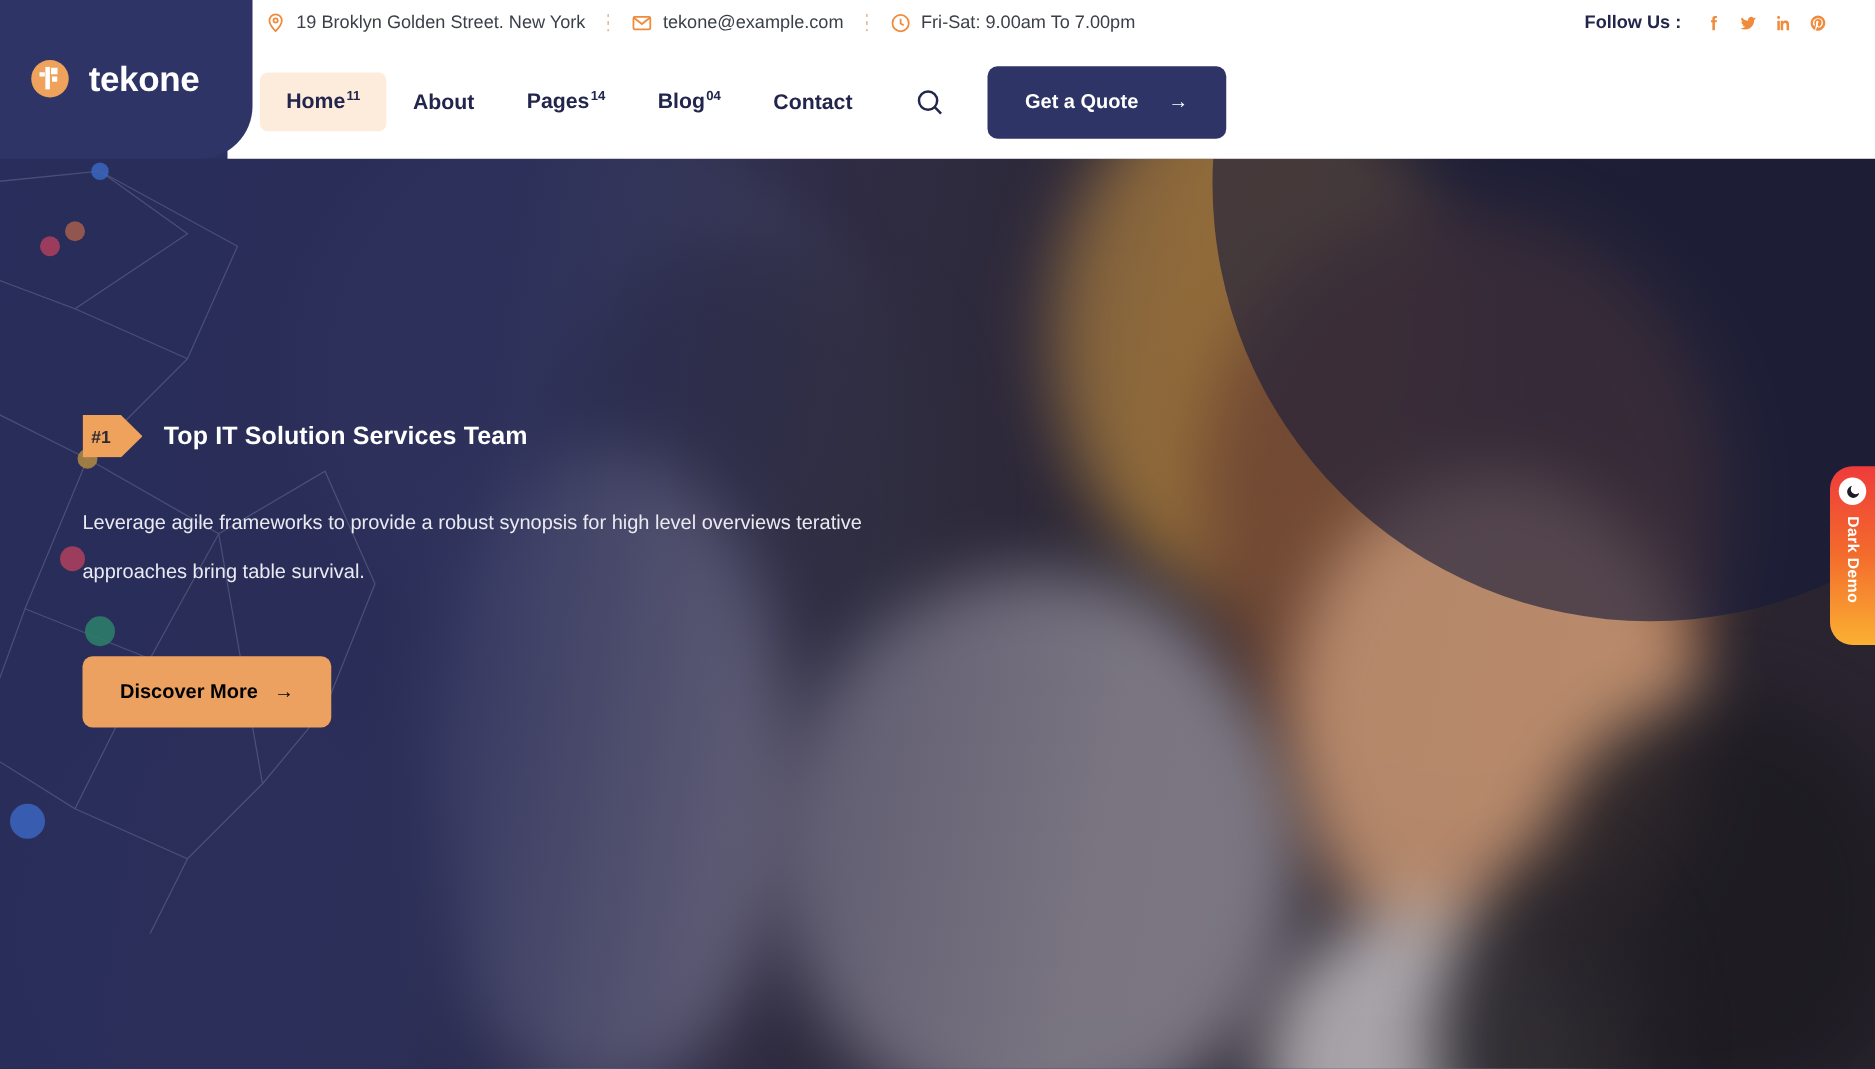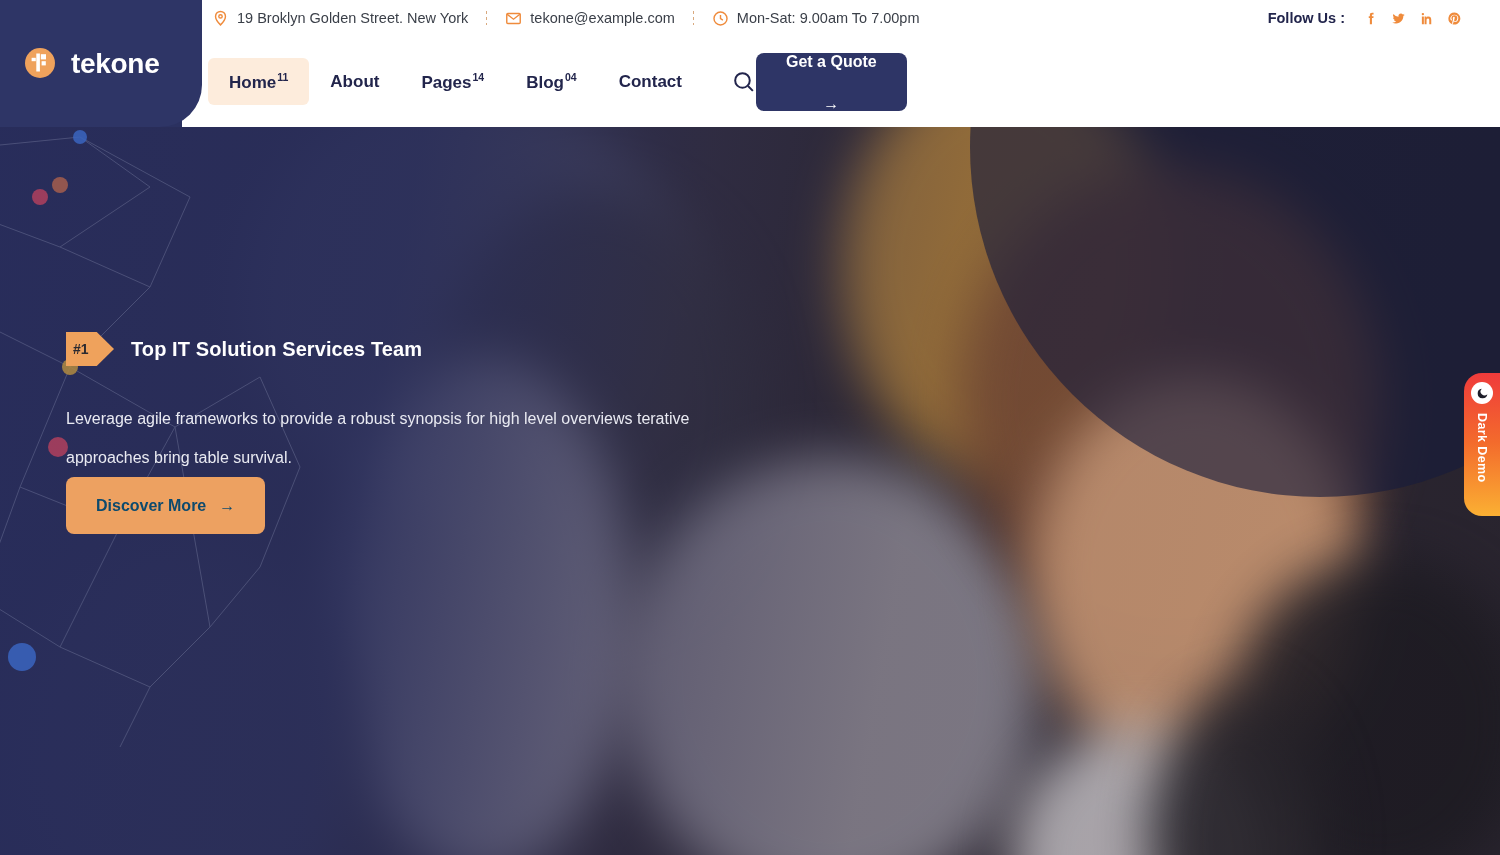--- a/index.html
+++ b/index.html
@@ -45,23 +45,23 @@
   }
   .nav-items{ display:flex; align-items:center; margin-left:26px; }
   .nav-item{
     position:relative; color:#22254c; font-size:17px; font-weight:bold;
     padding:13px 21px; border-radius:6px; cursor:pointer; white-space:nowrap;
   }
   .nav-item.active{ background:#fdecdc; }
   .nav-sup{ font-size:10.5px; vertical-align:super; font-weight:bold; margin-left:1px; }
   .search-btn{ margin-left:28px; cursor:pointer; display:flex; }
   .quote-btn{
-    background:#2e3566; color:#fff; font-size:16px; font-weight:bold;
+    margin-left:34px; background:#2e3566; color:#fff; font-size:16px; font-weight:bold;
     padding:0 30px; height:58px; border-radius:8px; border:none; cursor:pointer;
-    display:flex; align-items:center; gap:24px; font-family:"Liberation Sans", sans-serif;flex-direction:column;
+    display:flex; align-items:center; gap:24px; font-family:"Liberation Sans", sans-serif;
   }
   .support{ margin-left:auto; margin-right:37px; display:flex; align-items:center; gap:2px; }
   .phone-circle{
     width:62px; height:62px; border-radius:50%; background:#fdf0e6;
     display:flex; align-items:center; justify-content:center; flex:none; margin-right:14px;
   }
   .support-label{ color:#4a4f58; font-size:15px; margin-bottom:3px; }
   .support-num{ color:#2e3566; font-size:21px; font-weight:bold; letter-spacing:.2px; }
 
   
@@ -93,21 +93,21 @@
   }
   .hl-accent{ color:#efa25c; }
   .type-cursor{
     display:inline-block; width:3px; height:52px; background:#cfd2e0;
     vertical-align:-9px; margin-left:6px;
   }
   .hero-desc{
     margin-top:33px; color:#e9eaf2; font-size:16px; line-height:39px; max-width:690px;
   }
   .discover-btn{
-    background:#eda161; color:#0c4a6e; font-size:16px; font-weight:bold;
+    margin-top:48px; background:#eda161; color:#000000; font-size:16px; font-weight:bold;
     border:none; border-radius:8px; padding:0 30px; height:57px; cursor:pointer;
     display:inline-flex; align-items:center; gap:13px; font-family:"Liberation Sans", sans-serif;
   }
 
   
   .dark-demo{
     position:absolute; right:0; top:373px; width:36px; height:143px;
     background:linear-gradient(180deg,#ef3b3b 0%,#f36a2c 48%,#fbb033 100%);
     border-radius:18px 0 0 18px; z-index:40; cursor:pointer;
     display:flex; flex-direction:column; align-items:center; padding-top:9px;
@@ -151,21 +151,21 @@
 
     <div class="tb-sep"></div>
 
     <div class="tb-item">
       <span class="tb-ico">
         <svg viewBox="0 0 24 24" fill="none" stroke="#ef8b3c" stroke-width="2">
           <circle cx="12" cy="12" r="9.2"></circle>
             <path d="M12 7v5.3l3.4 2"></path>
         </svg>
       </span>
-      <span>Mon-Sat: 9.00am To 7.00pm</span>
+      <span>Fri-Sat: 9.00am To 7.00pm</span>
     </div>
   </div>
 
   <div class="topbar-right">
     <span class="follow-label">Follow Us :</span>
 
     <span class="soc">
       <svg viewBox="0 0 24 24" fill="#ef8b3c">
           <path d="M14.3 8.2V6.6c0-.7.2-1.1 1.2-1.1h1.4V2.8h-2.3c-2.7 0-3.6 1.3-3.6 3.5v1.9H9.2v2.8H11V21h3.3v-10h2.3l.3-2.8z"></path>
         </svg>

